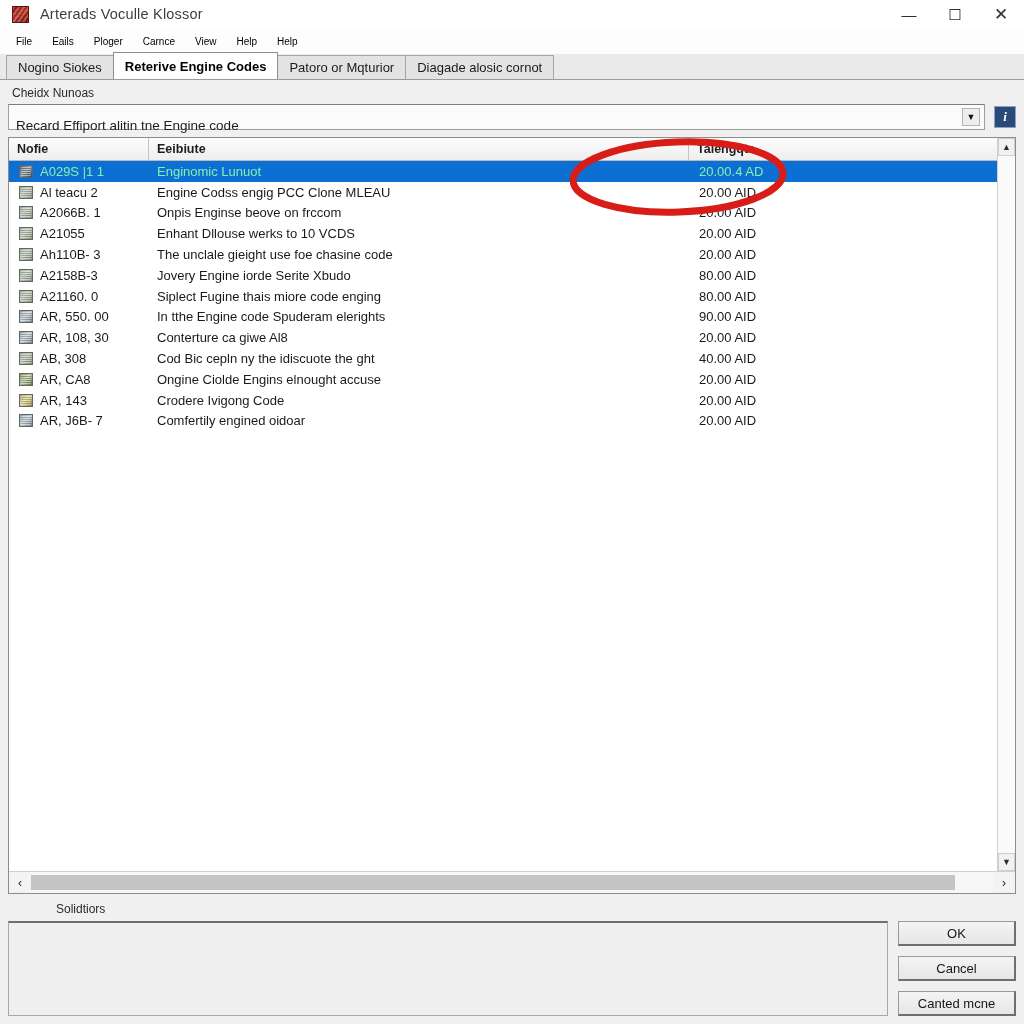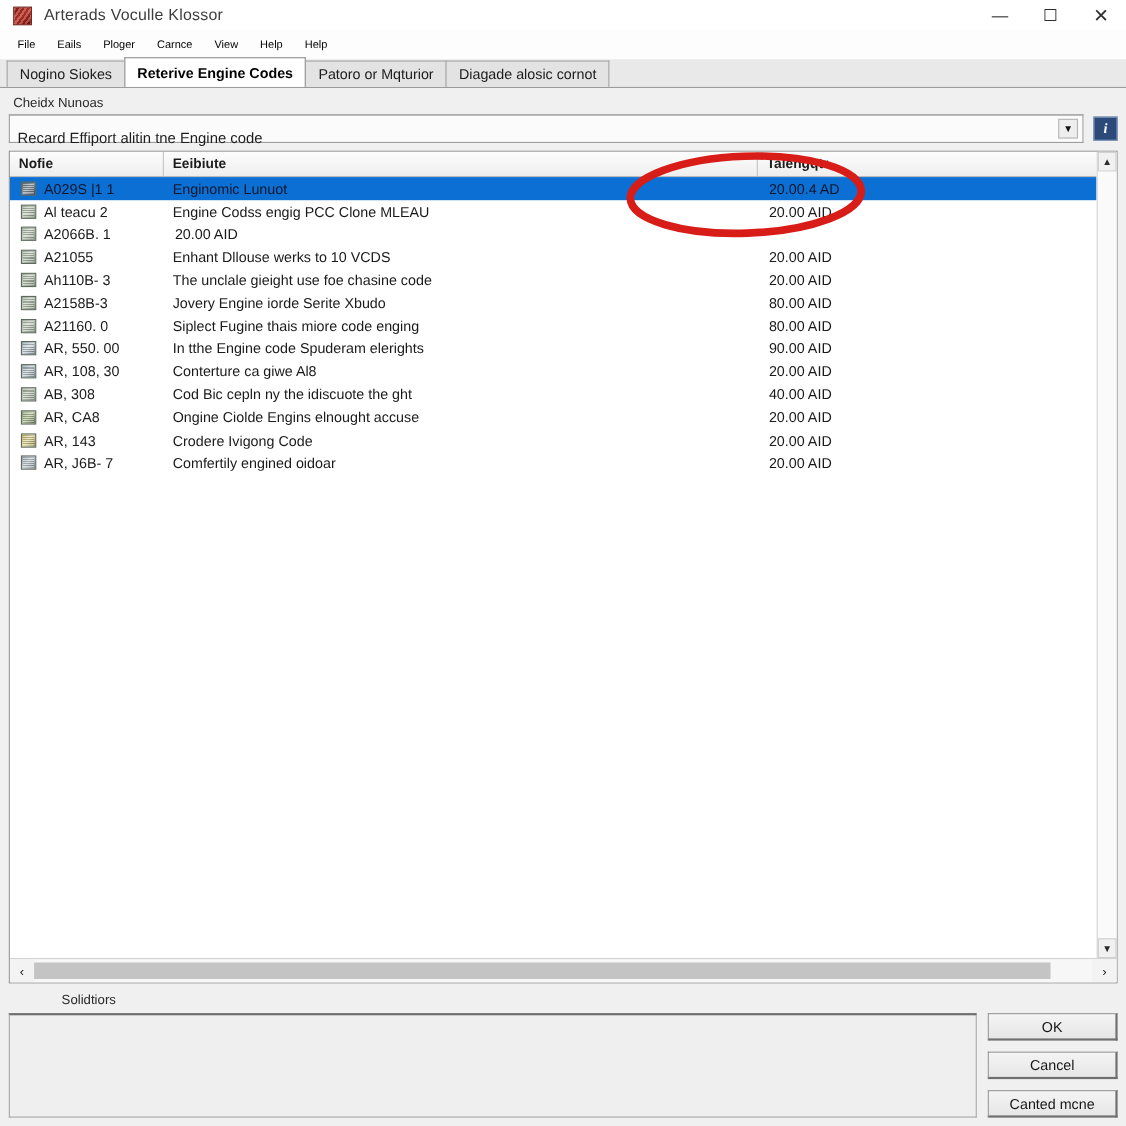--- a/index.html
+++ b/index.html
@@ -212,21 +212,21 @@
 
   .lv-rows { flex: 1 1 auto; overflow: hidden; background: #fff; }
   .lv-row {
     height: 20.8px;
     display: flex;
     align-items: center;
     font-size: 13px;
     color: #1a1a1a;
     white-space: nowrap;
   }
-  .lv-row.selected { background: #0b6fd4; color: #0f172a; }
+  .lv-row.selected { background: #0b6fd4; color: #86efac; }
 
   .cell-name {
     width: 140px; flex: 0 0 140px;
     display: flex; align-items: center;
     padding-left: 10px;
     overflow: hidden;
   }
   .row-icon {
     width: 14px; height: 13px;
     flex: 0 0 auto;
@@ -418,20 +418,21 @@
                   <span class="cell-name-text">Al teacu 2</span>
                 </div>
                 <div class="cell-desc">Engine Codss engig PCC Clone MLEAU</div>
                 <div class="cell-type">20.00 AID</div>
               </div>
               <div class="lv-row">
                 <div class="cell-name">
                   <span class="row-icon v1"></span>
                   <span class="cell-name-text">A2066B. 1</span>
                 </div>
+                <div class="cell-desc">Onpis Enginse beove on frccom</div>
                 <div class="cell-type">20.00 AID</div>
               </div>
               <div class="lv-row">
                 <div class="cell-name">
                   <span class="row-icon v1"></span>
                   <span class="cell-name-text">A21055</span>
                 </div>
                 <div class="cell-desc">Enhant Dllouse werks to 10 VCDS</div>
                 <div class="cell-type">20.00 AID</div>
               </div>

